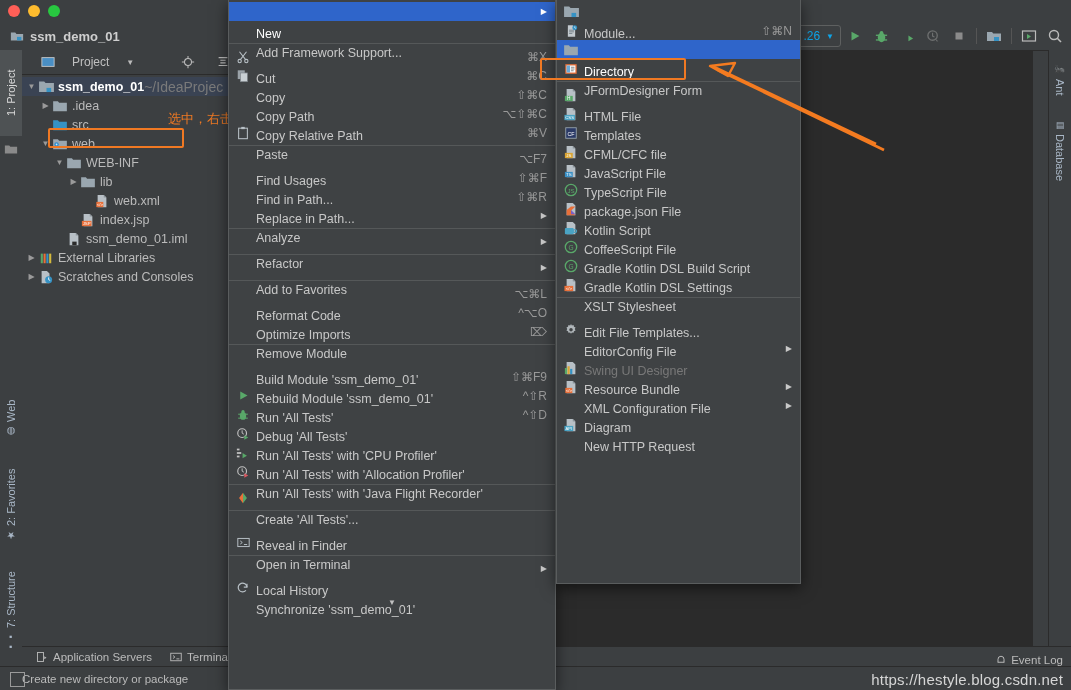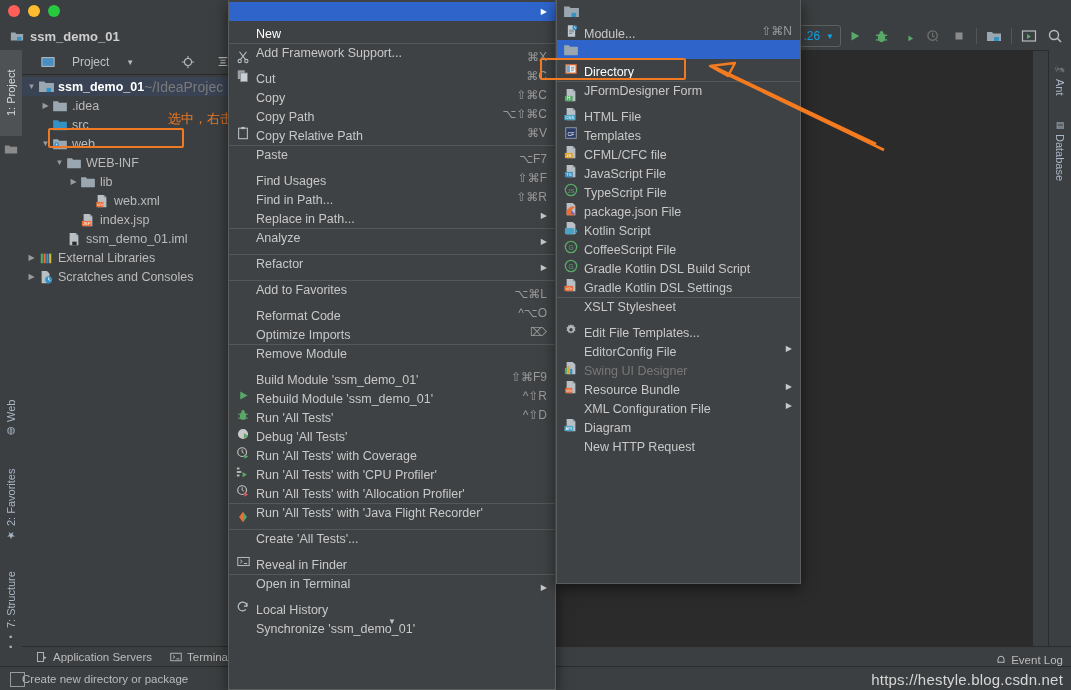--- a/index.html
+++ b/index.html
@@ -581,29 +581,20 @@
           <rect x="2.5" y="11" width="11" height="1.2" fill="#59a869"></rect>
           <circle cx="8" cy="4.2" r="1.9" fill="#59a869"></circle>
         </svg>
       </span>
       <span class="mtext">Debug 'All Tests'</span>
       <span class="macc">^⇧D</span>
     </div>
     <div class="mi">
       <span class="mic">
         <svg width="14" height="14" viewBox="0 0 16 16">
-          <path d="M8 2.2A5.8 5.8 0 108 13.8 5.8 5.8 0 008 2.2z" fill="#c9c9c9"></path>
-          <path d="M9 7l5 3-5 3z" fill="#59a869"></path>
-        </svg>
-      </span>
-      <span class="mtext">Run 'All Tests' with Coverage</span>
-    </div>
-    <div class="mi">
-      <span class="mic">
-        <svg width="14" height="14" viewBox="0 0 16 16">
           <circle cx="7" cy="7" r="5" fill="none" stroke="#c3c3c3" stroke-width="1.3"></circle>
           <path d="M7 3.8V7l2 1.2" stroke="#c3c3c3" stroke-width="1.1" fill="none"></path>
           <path d="M9.5 9.5l4.5 2.5-4.5 2.5z" fill="#59a869"></path>
         </svg>
       </span>
       <span class="mtext">Run 'All Tests' with 'CPU Profiler'</span>
     </div>
     <div class="mi">
       <span class="mic">
         <svg width="14" height="14" viewBox="0 0 16 16">

